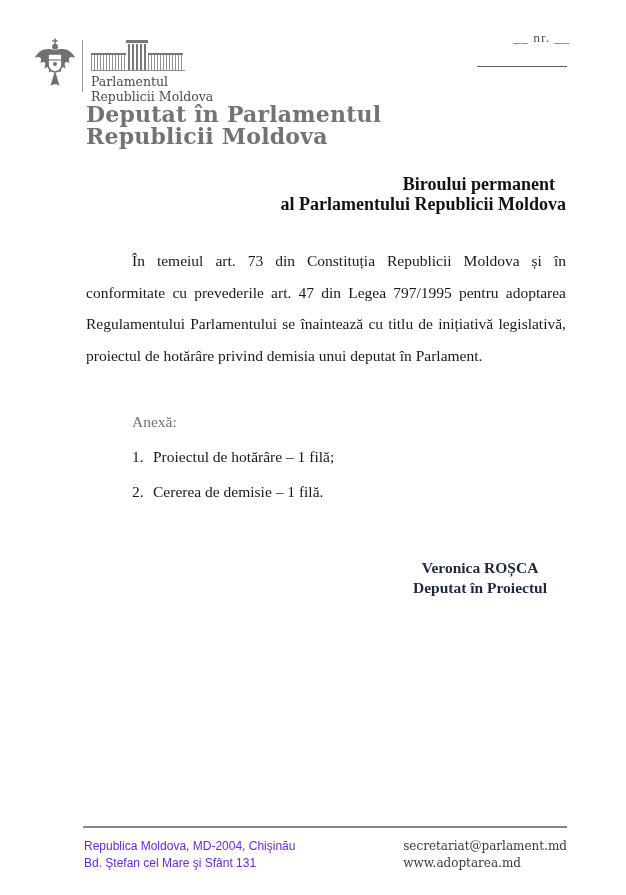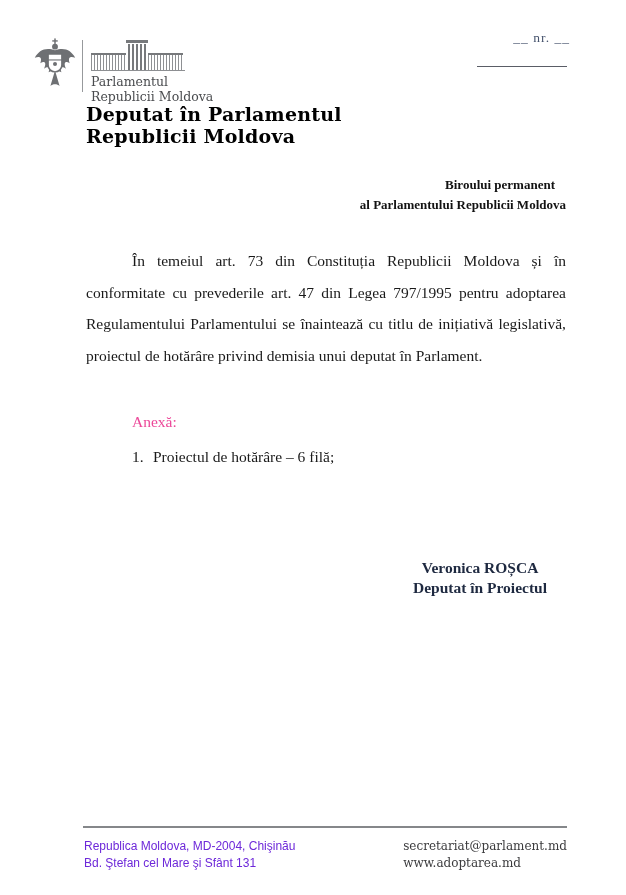--- a/index.html
+++ b/index.html
@@ -48,42 +48,42 @@
   }
   .nr-underline {
     position: absolute; left: 477px; top: 66px;
     width: 90px; border-top: 1.5px solid #5a5d66;
   }
 
   
   .doc-title {
     position: absolute; left: 86px; top: 103px;
     font-family: "DejaVu Serif", serif;
-    font-weight: bold; font-size: 19px; line-height: 22px;
-    color: #000000; letter-spacing: 0.2px;
+    font-weight: bold; font-size: 22px; line-height: 22px;
+    color: #737373; letter-spacing: 0.2px;
   }
 
   
   .addressee {
     position: absolute; right: 60px; top: 175px;
     text-align: right; font-weight: bold;
-    font-size: 13px; line-height: 19.5px; color: #121212;
+    font-size: 18px; line-height: 19.5px; color: #121212;
   }
   .addressee .line1 { padding-right: 11px; }
 
   
   .body-par {
     position: absolute; left: 86px; top: 245px; width: 480px;
     font-size: 15.5px; line-height: 31.5px; color: #191919;
     text-align: justify; text-indent: 46px;
   }
 
   .annex-label {
     position: absolute; left: 132px; top: 413px;
-    font-size: 15.5px; color: #ec4899;
+    font-size: 15.5px; color: #737373;
   }
   .annex-item { position: absolute; left: 132px; font-size: 15.5px; color: #191919; }
   .annex-item .num { display: inline-block; width: 21px; }
   .annex-item.i1 { top: 448px; }
   .annex-item.i2 { top: 483px; }
 
   
   .signature {
     position: absolute; left: 398px; top: 558px; width: 164px;
     text-align: center; font-weight: bold;
@@ -154,21 +154,24 @@
   <div class="addressee">
     <div class="line1">Biroului permanent</div>
     <div class="line2">al Parlamentului Republicii Moldova</div>
   </div>
 
   <div class="body-par">În temeiul art. 73 din Constituția Republicii Moldova și în conformitate cu prevederile art. 47 din Legea 797/1995 pentru adoptarea Regulamentului Parlamentului se înaintează cu titlu de inițiativă legislativă, proiectul de hotărâre privind demisia unui deputat în Parlament.</div>
 
   <div class="annex-label">Anexă:</div>
 
   <div class="annex-item i1">
-    <span class="num">1.</span><span>Proiectul de hotărâre – 6 filă;</span>
+    <span class="num">1.</span><span>Proiectul de hotărâre – 1 filă;</span>
+  </div>
+  <div class="annex-item i2">
+    <span class="num">2.</span><span>Cererea de demisie – 1 filă.</span>
   </div>
 
   <div class="signature">
     <div>Veronica ROȘCA</div>
     <div>Deputat în Proiectul</div>
   </div>
 
   <div class="footer-divider"></div>
   <div class="footer-left">
     <div>Republica Moldova, MD-2004, Chişinău</div>

